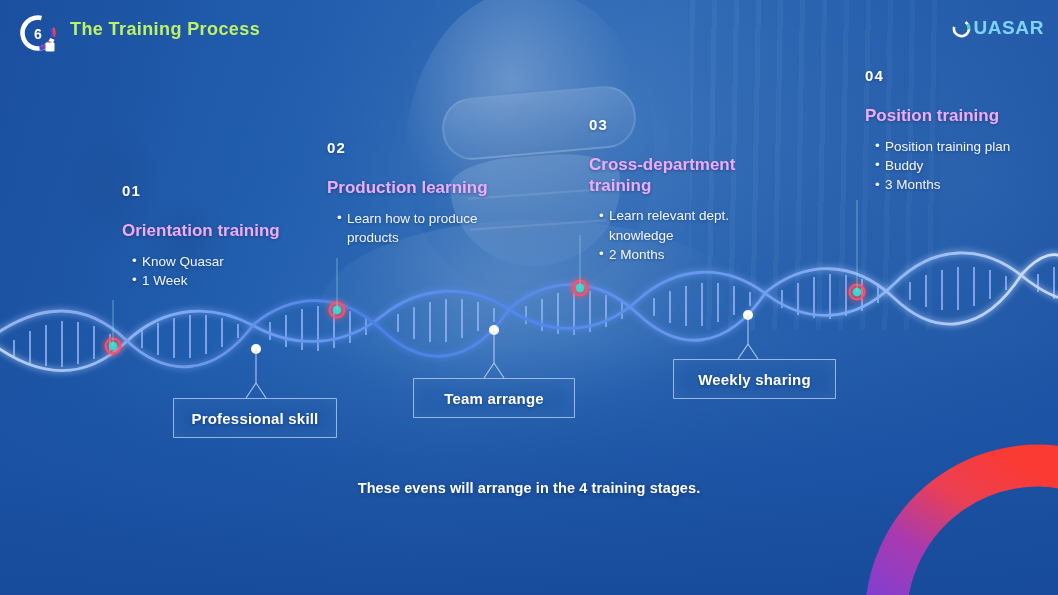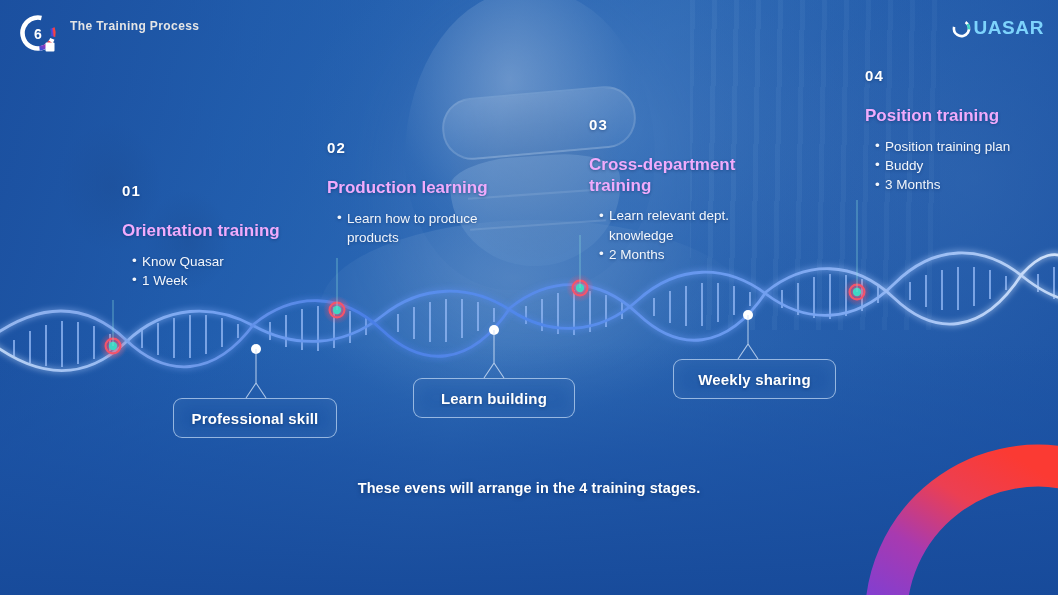--- a/index.html
+++ b/index.html
@@ -121,21 +121,21 @@
   }
 
   
   .corner-arc { position: absolute; right: -20px; bottom: -18px; width: 230px; height: 200px; }
 
   
   .header { position: absolute; left: 0; top: 0; right: 0; height: 62px; }
   .logo-badge { position: absolute; left: 14px; top: 9px; width: 48px; height: 48px; }
   .slide-title {
     position: absolute; left: 70px; top: 19px;
-    font-size: 12px; font-weight: 700; color: #e5e5e5;
+    font-size: 18px; font-weight: 700; color: #bef264;
     letter-spacing: .4px;
   }
   .brand { position: absolute; right: 14px; top: 17px; display: flex; align-items: center; }
   .brand-q { width: 21px; height: 21px; margin-right: 1px; }
   .brand-text {
     font-size: 19px; font-weight: 700; color: #7dd3fc; letter-spacing: .6px;
   }
 
   
   .step { position: absolute; color: #ffffff; }
@@ -165,21 +165,21 @@
   #step-4 { left: 865px; top: 67px; width: 185px; }
 
   
   .helix { position: absolute; left: 0; top: 230px; width: 1058px; height: 190px; }
   .connectors { position: absolute; left: 0; top: 0; width: 1058px; height: 595px; pointer-events: none; }
 
   
   .callout {
     position: absolute;
     border: 1px solid rgba(196,219,245,.72);
-    border-radius: 9px;
+    border-radius: 1px;
     background: rgba(38,92,170,.30);
     color: #ffffff;
     font-size: 15px;
     font-weight: 700;
     letter-spacing: .2px;
     display: flex;
     align-items: center;
     justify-content: center;
     text-shadow: 0 1px 3px rgba(10,40,90,.5);
     box-shadow: inset 0 0 18px rgba(150,190,235,.10);
@@ -447,21 +447,21 @@
       <li>Position training plan</li>
       <li>Buddy</li>
       <li>3 Months</li>
     </ul>
   </div>
 
   <div class="callout" id="callout-1">
     <span>Professional skill</span>
   </div>
   <div class="callout" id="callout-2">
-    <span>Learn building</span>
+    <span>Team arrange</span>
   </div>
   <div class="callout" id="callout-3">
     <span>Weekly sharing</span>
   </div>
 
   <div class="caption">These evens will arrange in the 4 training stages.</div>
 
   <div class="corner-arc">
     <svg width="230" height="200" viewBox="0 0 230 200">
       <defs>

